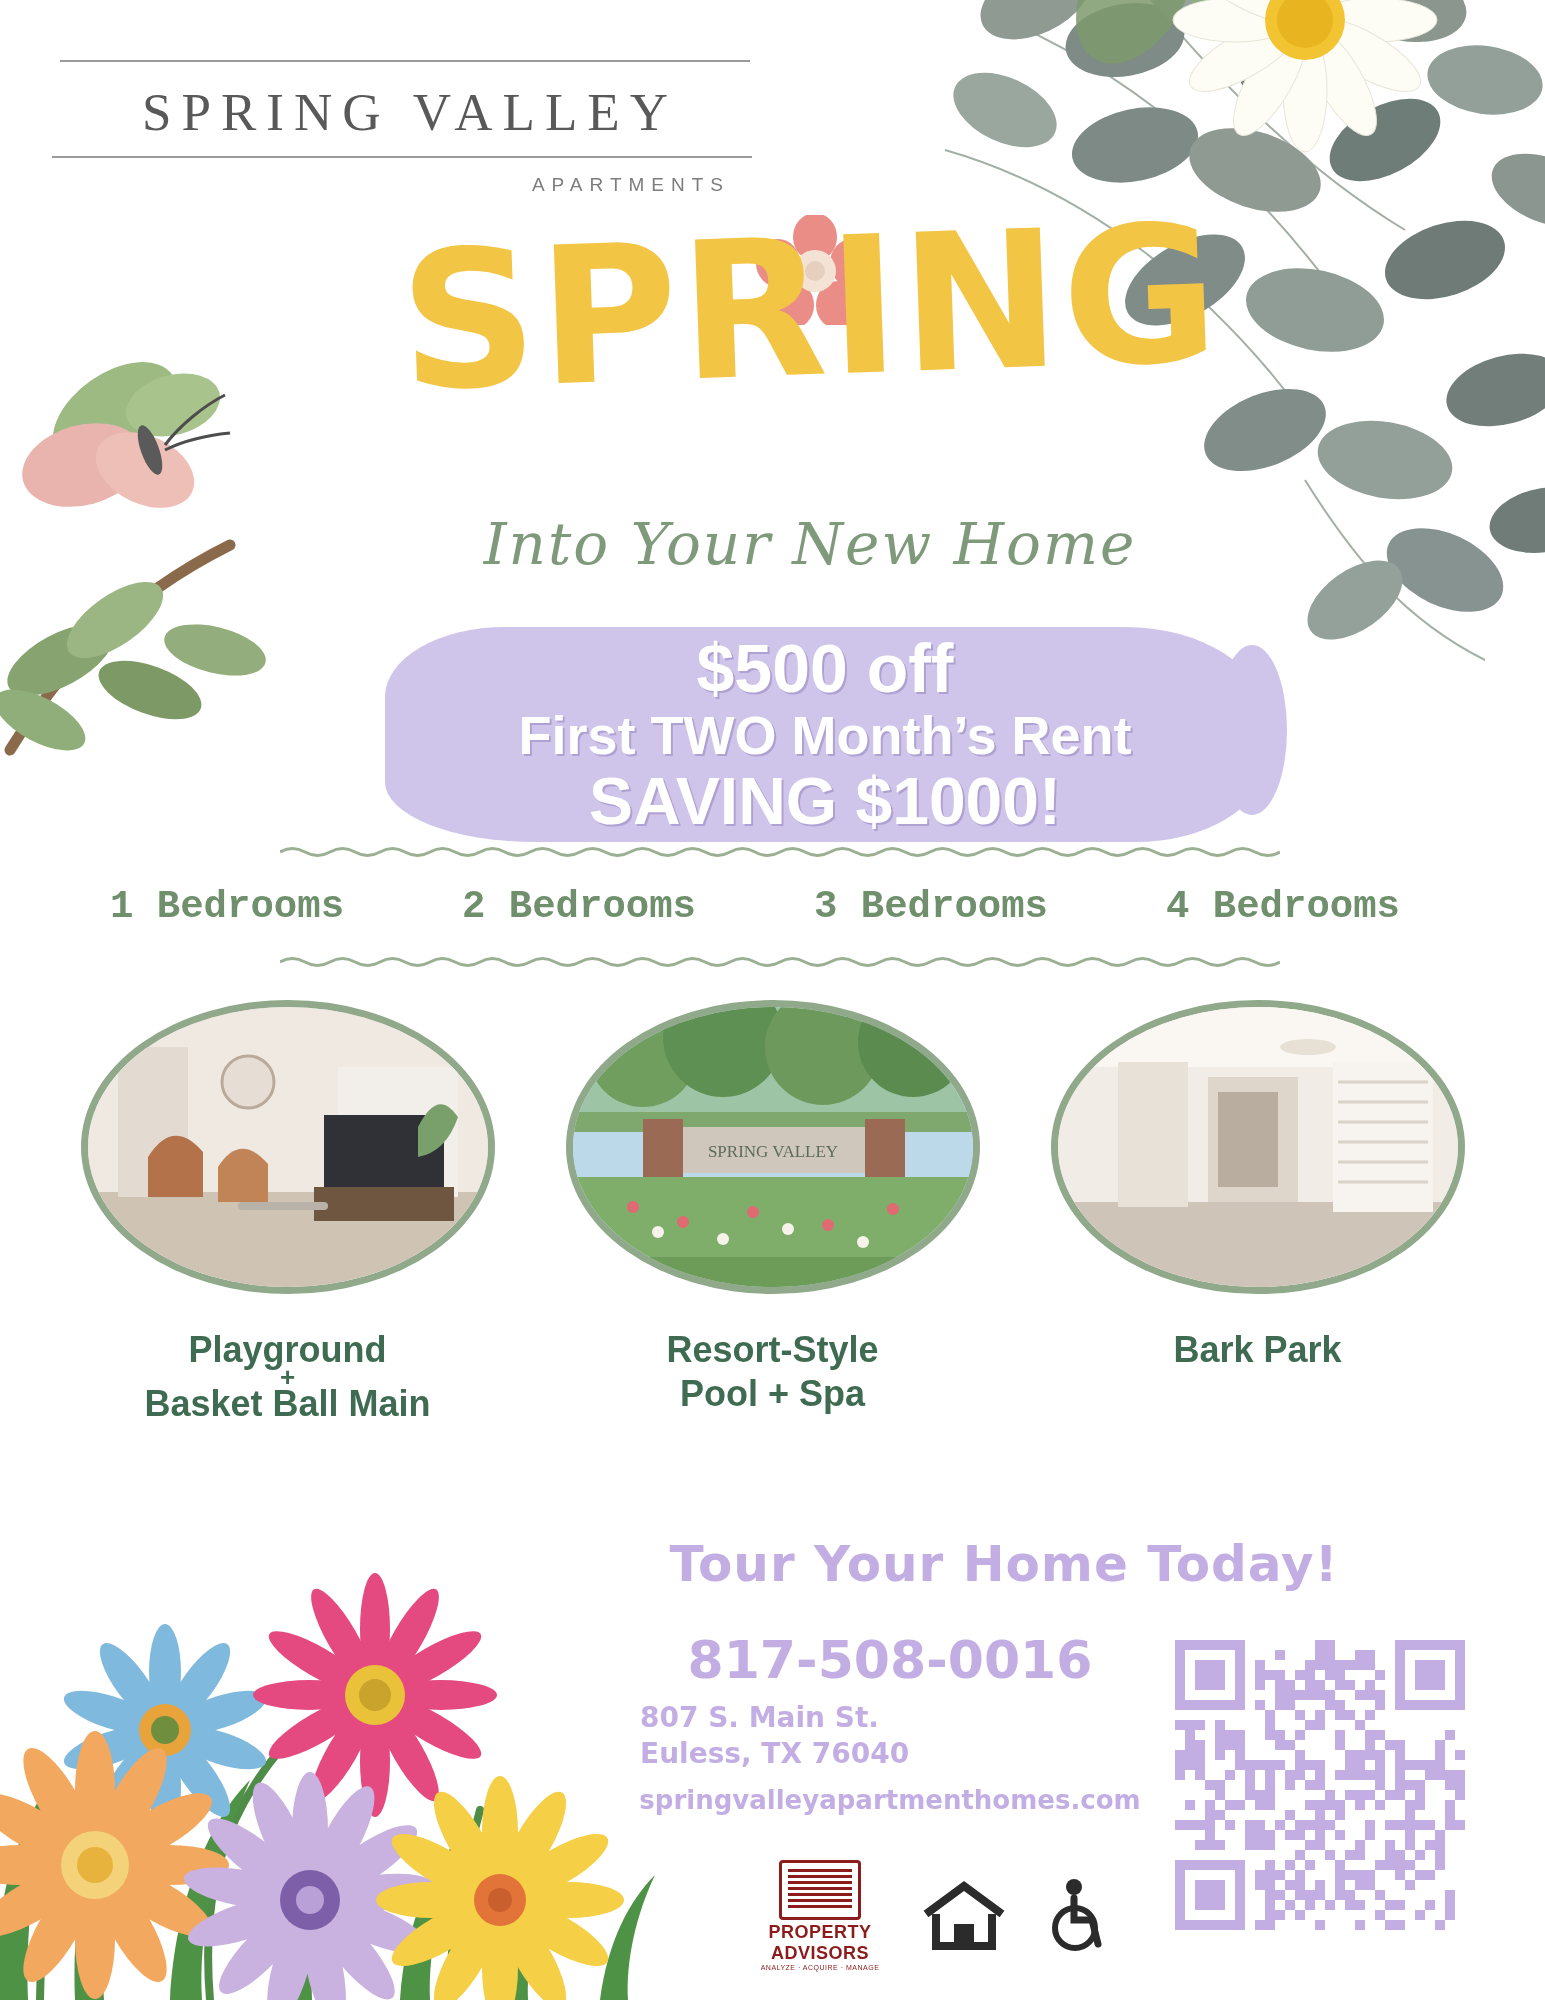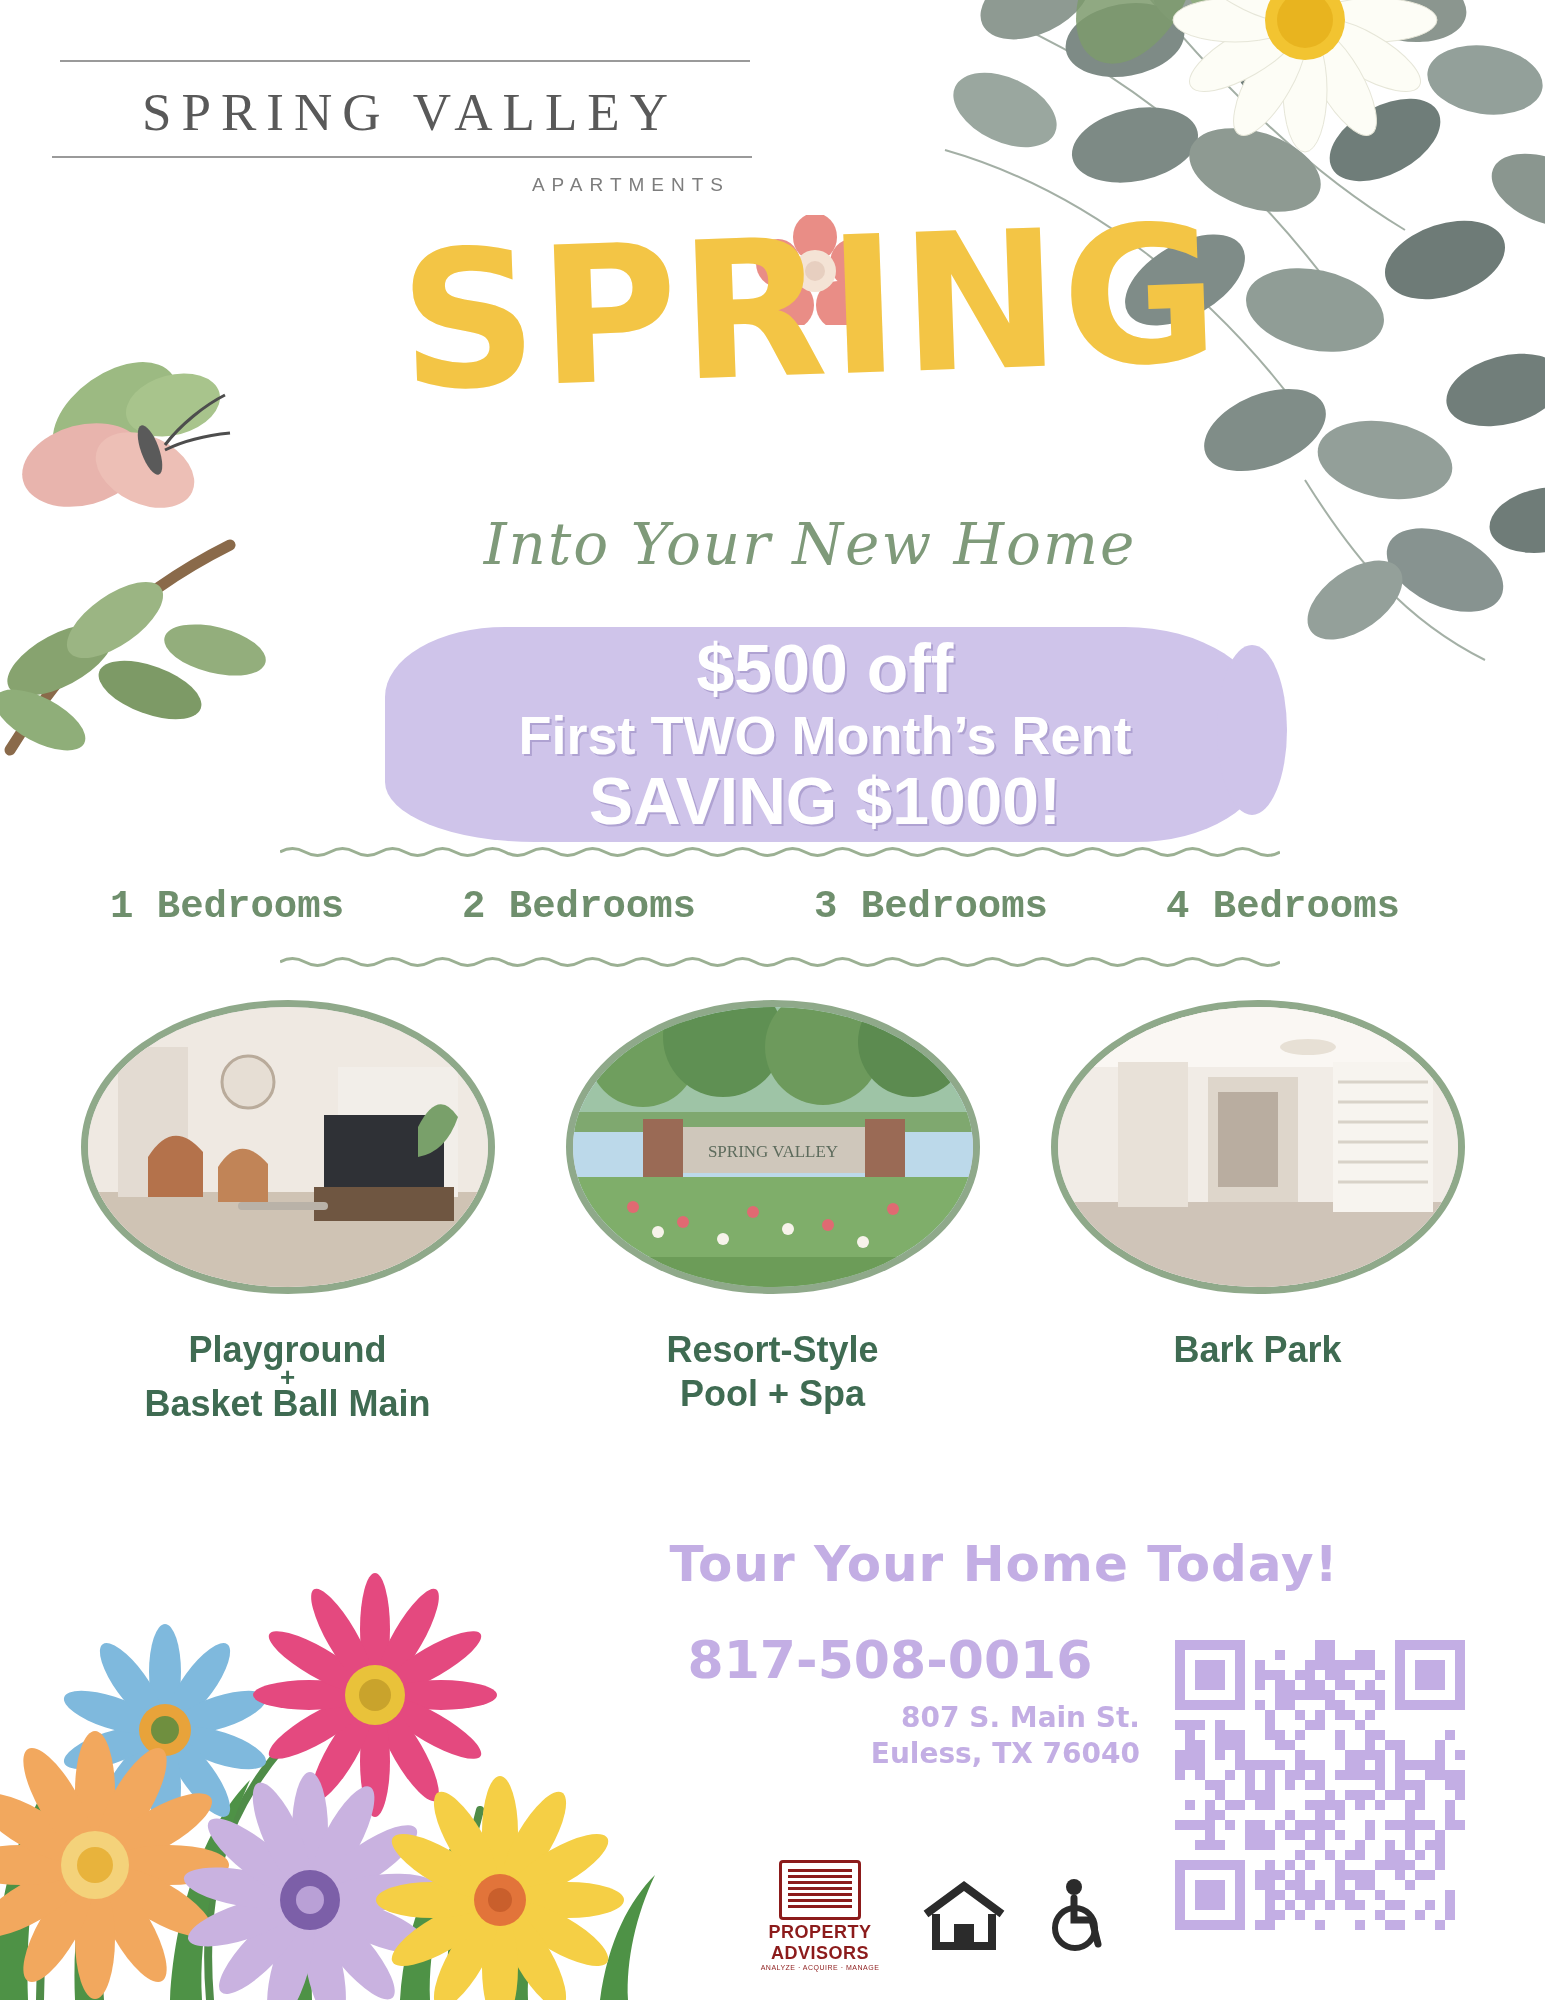--- a/index.html
+++ b/index.html
@@ -84,21 +84,21 @@
   .tour{
     position:absolute;left:624px;top:1535px;width:760px;text-align:center;
     font-family:"DejaVu Sans", sans-serif;font-weight:bold;font-size:50px;color:#c3aee4;
     letter-spacing:1px;
   }
   .phone{
     position:absolute;left:640px;top:1630px;width:500px;text-align:center;
     font-family:"DejaVu Sans", sans-serif;font-weight:bold;font-size:52px;color:#c3aee4;
   }
   .addr{
-    position:absolute;left:640px;top:1700px;width:500px;text-align:right;
+    position:absolute;left:640px;top:1700px;width:500px;text-align:left;
     font-family:"DejaVu Sans", sans-serif;font-weight:bold;font-size:28px;color:#c3aee4;line-height:36px;
   }
   .web{
     position:absolute;left:600px;top:1785px;width:580px;text-align:center;
     font-family:"DejaVu Sans", sans-serif;font-weight:bold;font-size:26px;color:#c3aee4;
   }
 
   
   .qr{position:absolute;left:1175px;top:1640px;width:290px;height:290px;}
 
@@ -456,20 +456,21 @@
       </g>
     </svg>
   </div>
 
   <div class="tour">Tour Your Home Today!</div>
   <div class="phone">817-508-0016</div>
   <div class="addr">
     <span>807 S. Main St.</span><br>
     <span>Euless, TX 76040</span>
   </div>
+  <div class="web">springvalleyapartmenthomes.com</div>
 
   <div class="qr">
     <svg id="qr-svg" width="290" height="290" viewBox="0 0 29 29" shape-rendering="crispEdges">
         <rect x="0" y="0" width="1" height="1" fill="#c3aee4"></rect>
         <rect x="1" y="0" width="1" height="1" fill="#c3aee4"></rect>
         <rect x="2" y="0" width="1" height="1" fill="#c3aee4"></rect>
         <rect x="3" y="0" width="1" height="1" fill="#c3aee4"></rect>
         <rect x="4" y="0" width="1" height="1" fill="#c3aee4"></rect>
         <rect x="5" y="0" width="1" height="1" fill="#c3aee4"></rect>
         <rect x="6" y="0" width="1" height="1" fill="#c3aee4"></rect>

